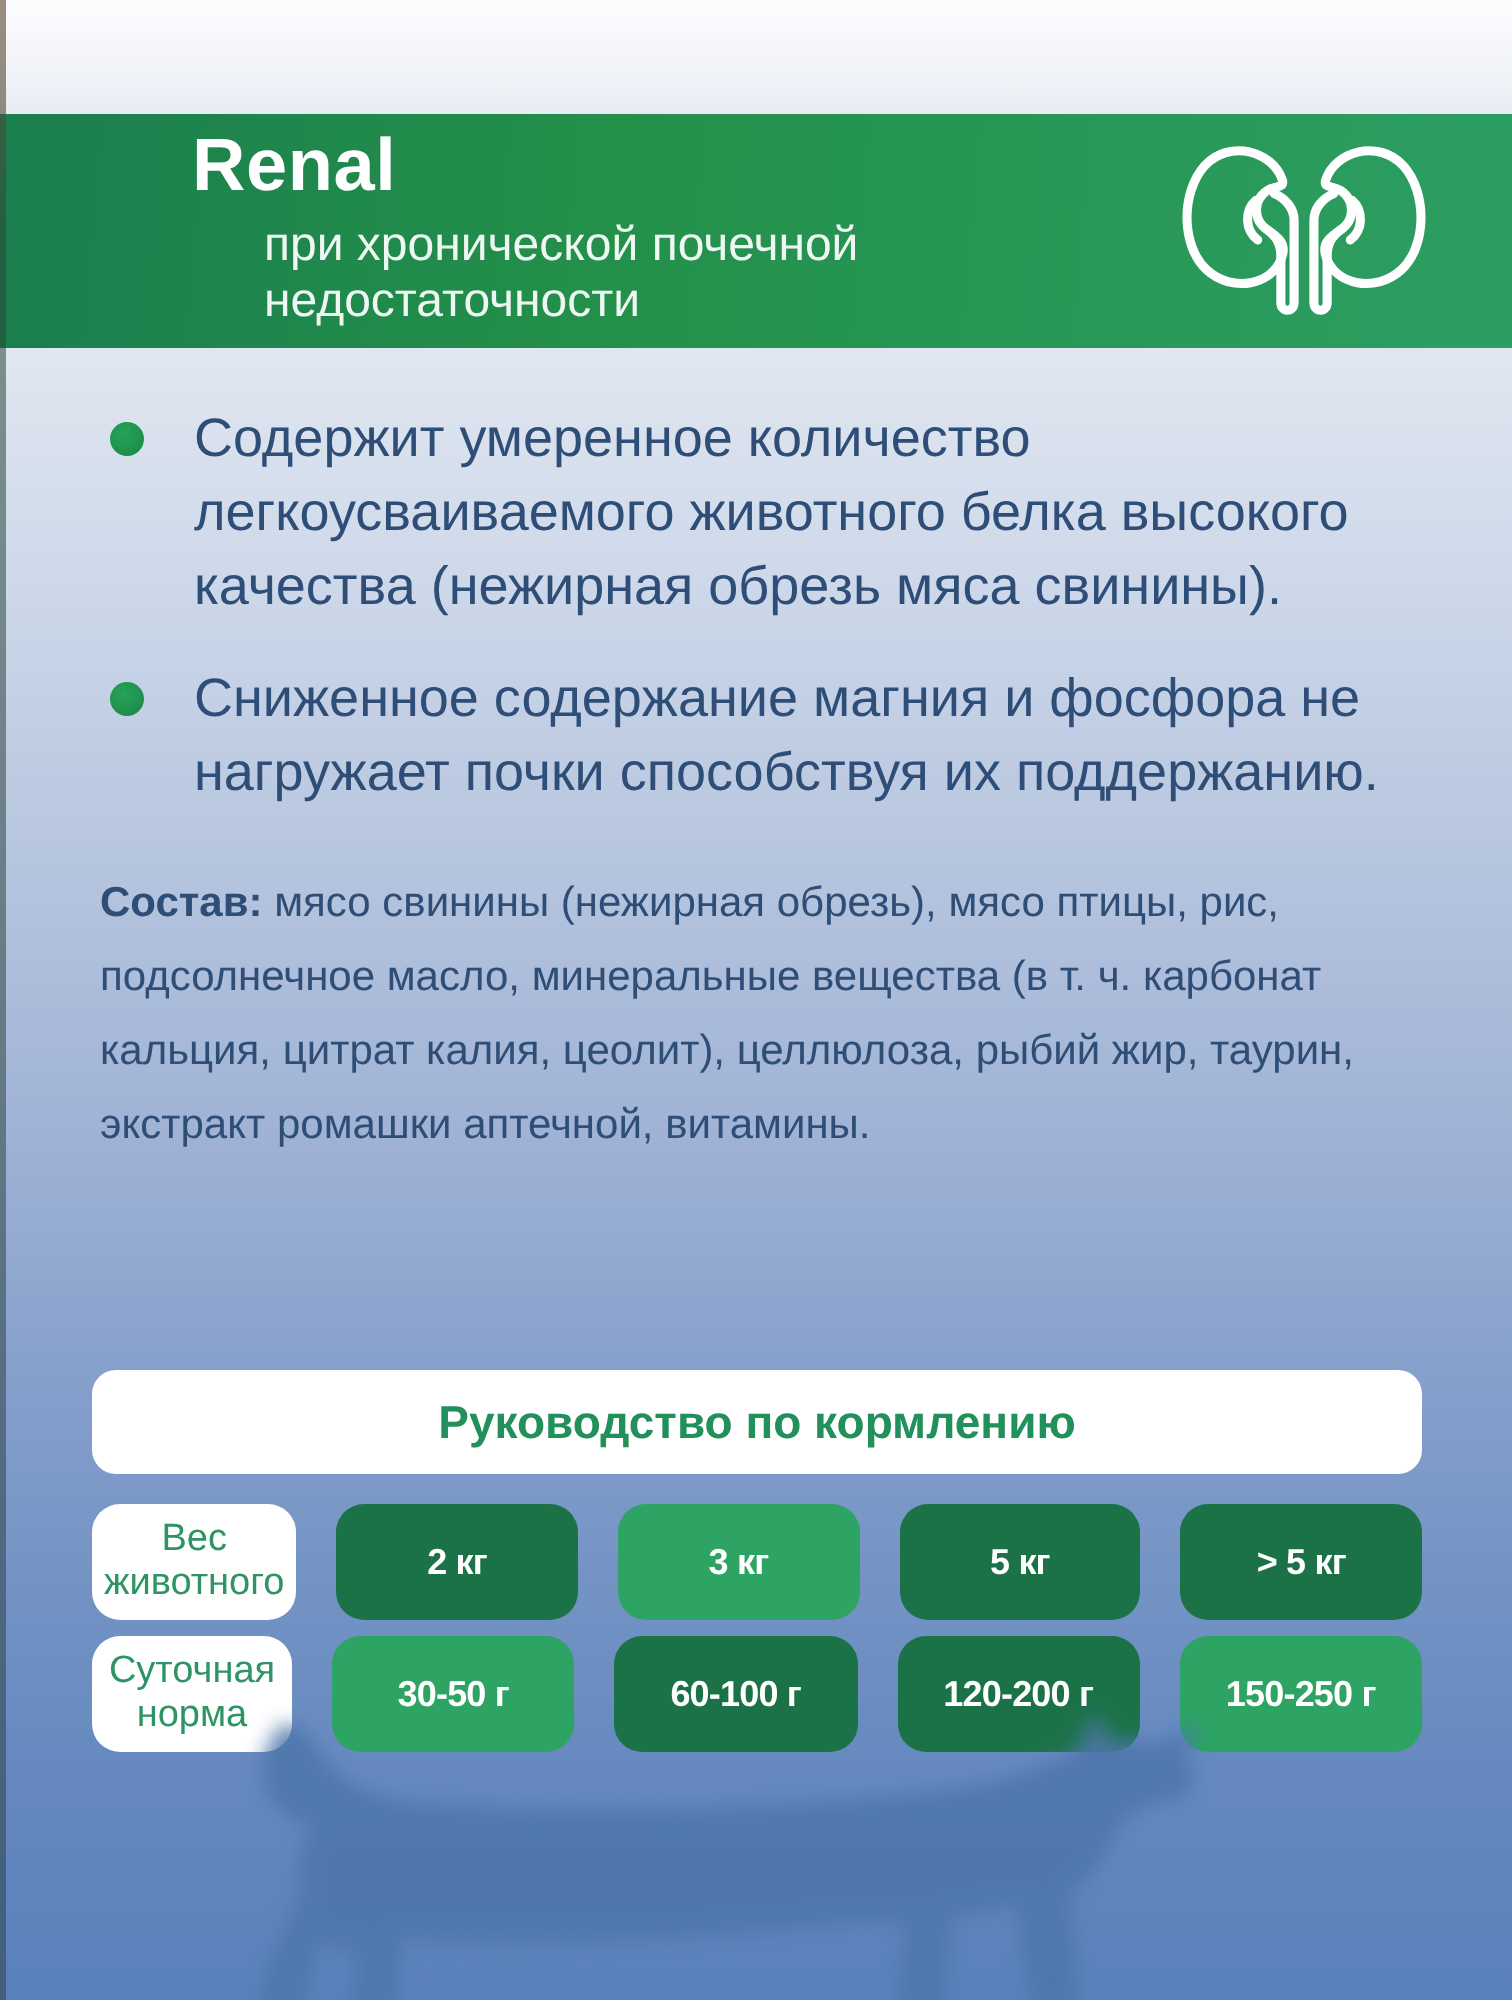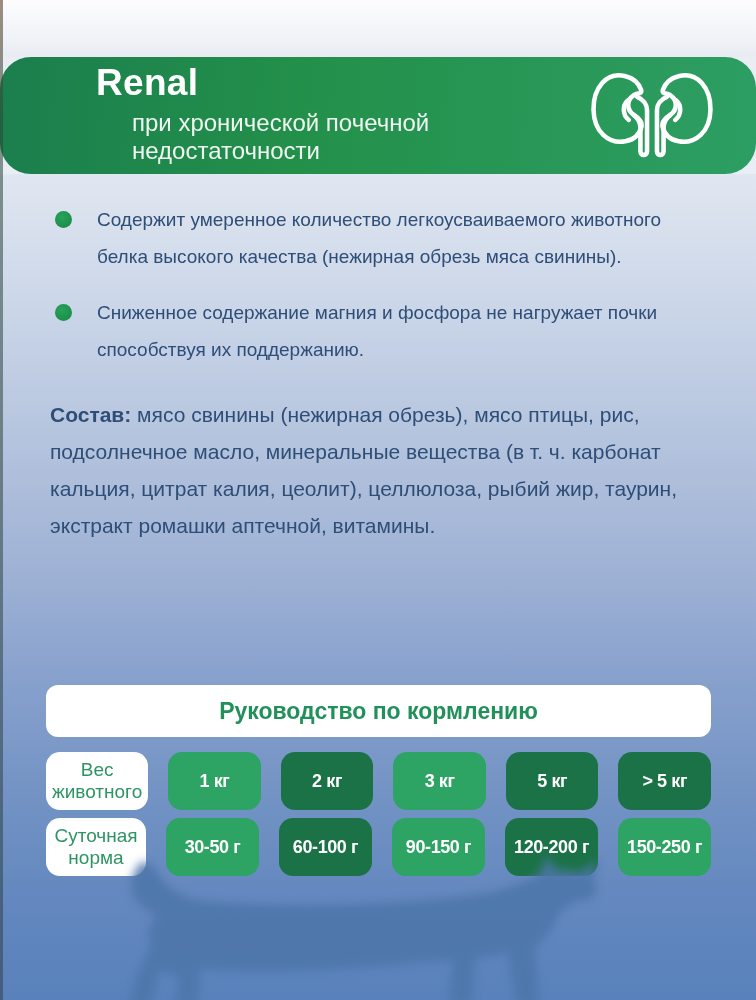--- a/index.html
+++ b/index.html
@@ -19,21 +19,20 @@
   .top-strip{
     height:57px;
     background:linear-gradient(180deg,#fdfdfe 0%,#eef1f6 75%,#e7ebf2 100%);
   }
   
   .header{
     position:relative;height:117px;box-sizing:border-box;
     background:linear-gradient(95deg,#1b7e4e 0%,#23904a 40%,#2d9e63 100%);
     display:flex;align-items:center;
     padding:0 42px 2px 96px;
-    border-radius:31px;
   }
   .header-text h1{
     margin:0 0 7px 0;
     font-size:37px;line-height:38px;font-weight:bold;color:#ffffff;
     letter-spacing:.3px;
   }
   .subtitle{font-size:24px;line-height:28px;color:rgba(255,255,255,.93);margin-left:36px;}
   .subtitle span{display:block;}
   .kidneys{margin-left:auto;width:124px;height:100px;}
   
@@ -41,21 +40,21 @@
     position:relative;height:826px;box-sizing:border-box;
     background:linear-gradient(180deg,
       #e1e7f1 0%, #ccd7e9 15%, #b5c4de 32%, #9fb2d5 48%,
       #86a0cc 62%, #7393c4 75%, #6488bf 87%, #5981bb 100%);
   }
   .bullets{margin:0;padding:27px 40px 0 55px;list-style:none;}
   .bullets li{display:flex;gap:25px;margin-bottom:19px;}
   .dot{flex:0 0 17px;width:17px;height:17px;border-radius:50%;
        background:radial-gradient(circle at 40% 35%, #27a35a 0%, #1d8f4b 70%, #177e41 100%);
        margin-top:10px;}
-  .bullets p{margin:0;font-size:19px;line-height:37px;color:#2e4e78;max-width:612px;}
+  .bullets p{margin:0;font-size:27px;line-height:37px;color:#2e4e78;max-width:612px;}
   .composition{
     margin:28px 40px 0 50px;max-width:665px;
     font-size:21px;line-height:37px;color:#2e4e78;
   }
   .composition strong{font-weight:bold;}
   
   .feeding{position:absolute;left:46px;top:511px;width:665px;}
   .feeding-title{
     height:52px;background:#ffffff;border-radius:12px;
     display:flex;align-items:center;justify-content:center;
@@ -123,32 +122,30 @@
       </li>
     </ul>
 
     <p class="composition"><strong>Состав:</strong><span> мясо свинины (нежирная обрезь), мясо птицы, рис, подсолнечное масло, минеральные вещества (в т. ч. карбонат кальция, цитрат калия, цеолит), целлюлоза, рыбий жир, таурин, экстракт ромашки аптечной, витамины.</span></p>
 
     <section class="feeding">
       <div class="feeding-title">Руководство по кормлению</div>
 
       <div class="feeding-row">
         <div class="cell rowlabel">Вес животного</div>
-        <div class="cell value light">1 кг</div>
         <div class="cell value dark">2 кг</div>
         <div class="cell value light">3 кг</div>
         <div class="cell value dark">5 кг</div>
         <div class="cell value dark">&gt; 5 кг</div>
       </div>
 
       <div class="feeding-row">
         <div class="cell rowlabel">Суточная норма</div>
         <div class="cell value light">30-50 г</div>
         <div class="cell value dark">60-100 г</div>
-        <div class="cell value light">90-150 г</div>
         <div class="cell value dark">120-200 г</div>
         <div class="cell value light">150-250 г</div>
       </div>
     </section>
   </main>
 
   <svg class="cat" viewBox="0 0 490 140" preserveAspectRatio="none" aria-hidden="true">
     <path fill="#4d76aa" d="M38 6
       C 22 24, 26 44, 54 54
       C 46 62, 44 72, 48 82

